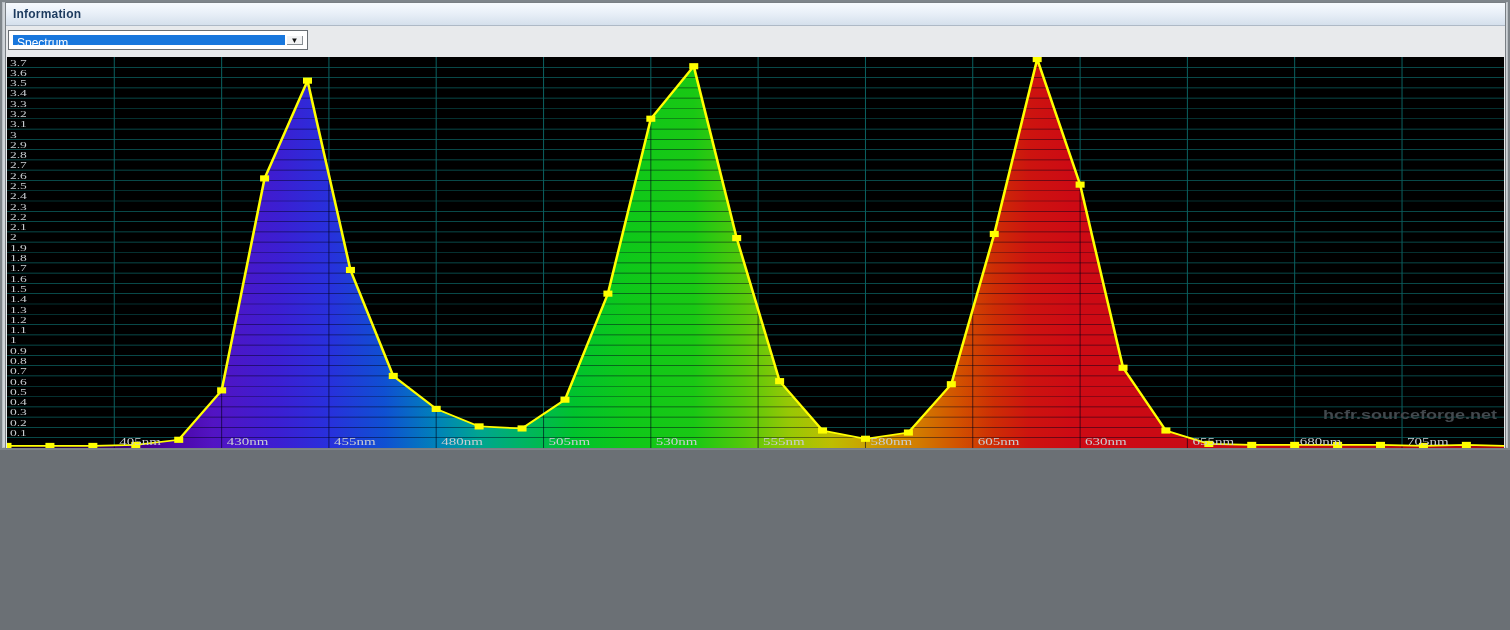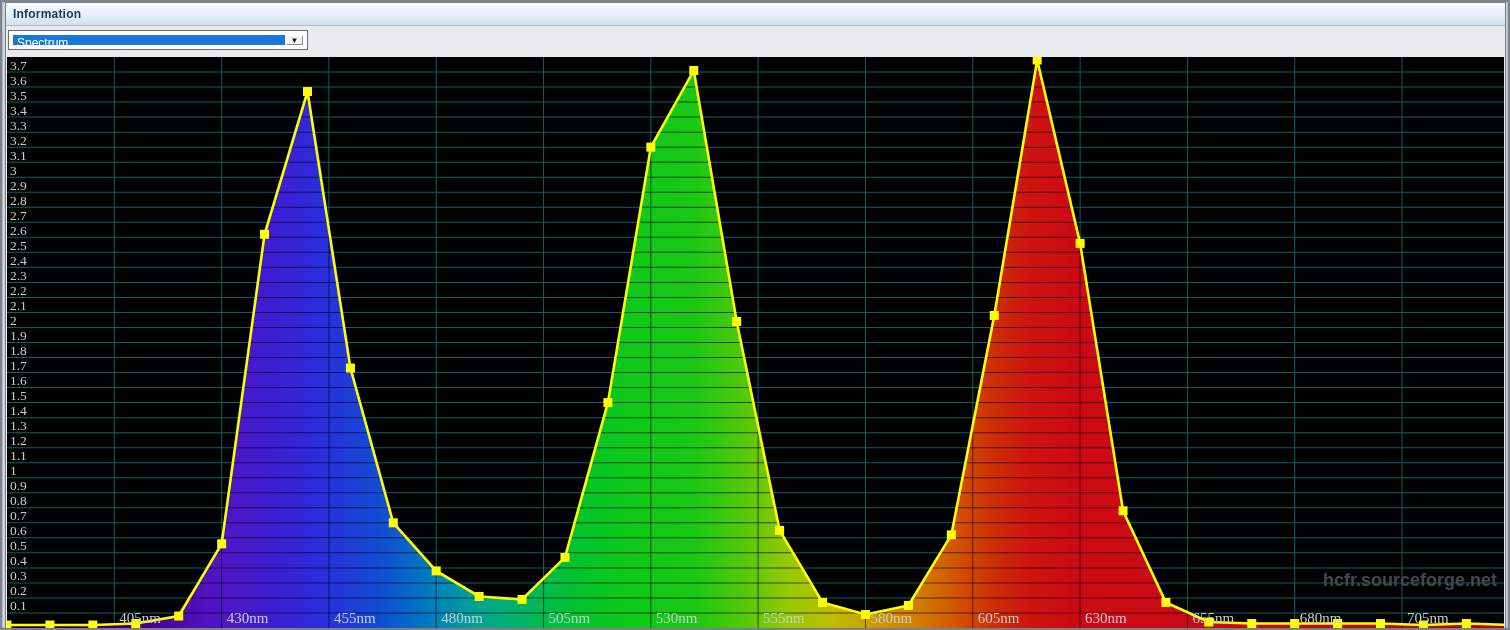--- a/index.html
+++ b/index.html
@@ -1,17 +1,17 @@
 <!DOCTYPE html>
 <html><head>
 <meta charset="utf-8">
 <style>
   html,body{margin:0;padding:0;background:#6b7075;font-family:"Liberation Sans",sans-serif;}
   .window{
-    position:relative;width:1510px;height:630px;box-sizing:border-box;
+    position:relative;width:1510px;height:450px;box-sizing:border-box;
     background:#cfd4d8;
     box-shadow:inset 0 0 0 2px #7e858a, inset 0 0 0 3px #b9bfc4;
     overflow:hidden;
   }
   .content{
     position:absolute;left:6px;top:3px;right:5px;bottom:2px;
     display:flex;flex-direction:column;
     box-shadow:0 0 0 1px #797f84;
     background:#e8eaec;
   }

